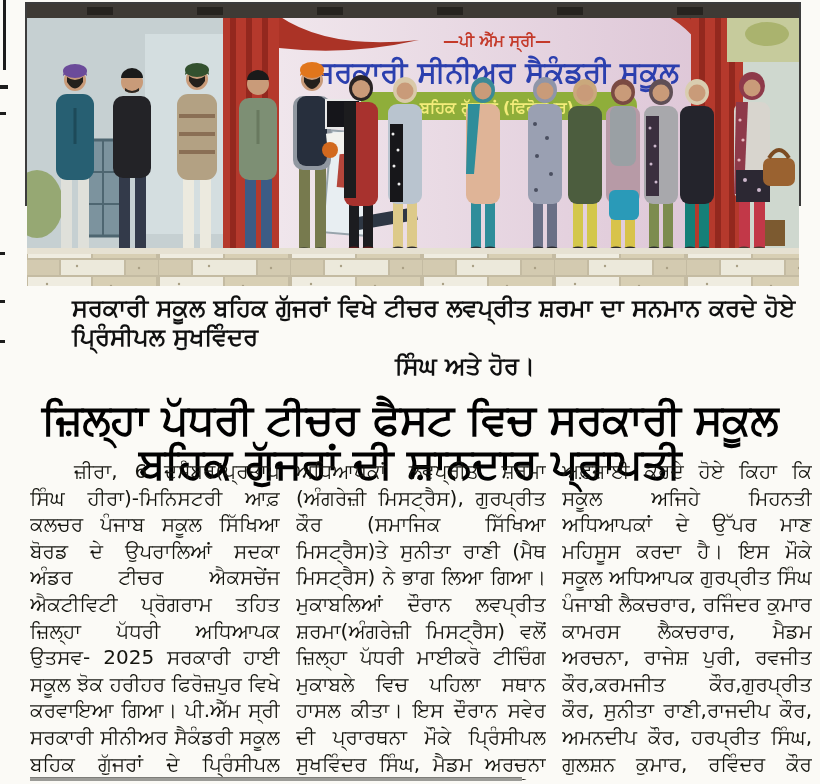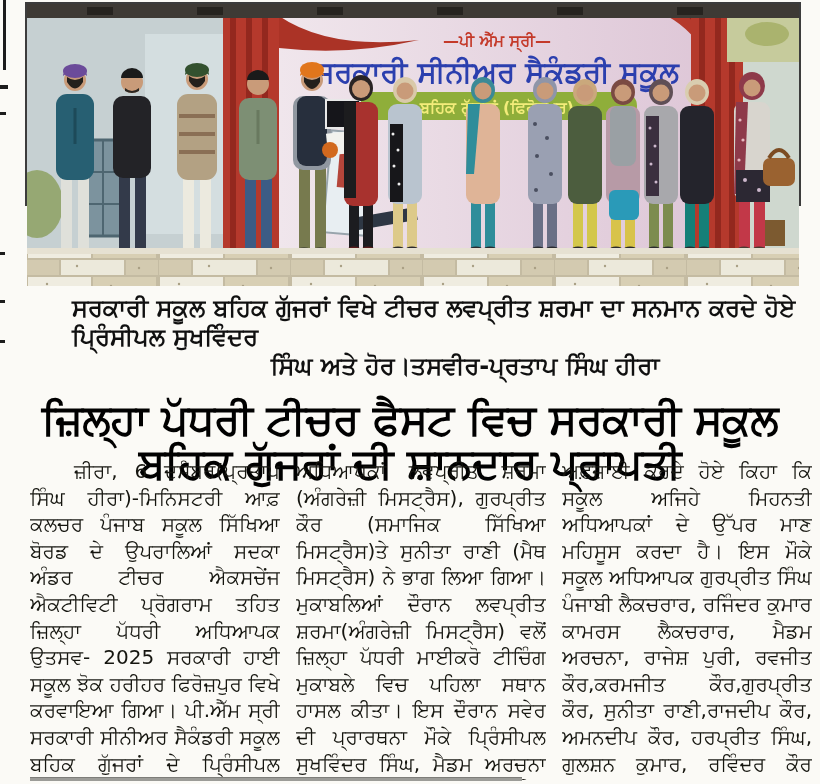--- a/index.html
+++ b/index.html
@@ -317,21 +317,20 @@
     <rect x="0" y="244" width="772" height="8" fill="#e6e1d2"></rect>
     <rect x="0" y="250" width="772" height="32" fill="url(#blocks)"></rect>
   </g>
 </svg>
 </div>
 
 <div class="caption">
   <div>ਸਰਕਾਰੀ ਸਕੂਲ ਬਹਿਕ ਗੁੱਜਰਾਂ ਵਿਖੇ ਟੀਚਰ ਲਵਪ੍ਰੀਤ ਸ਼ਰਮਾ ਦਾ ਸਨਮਾਨ ਕਰਦੇ ਹੋਏ ਪ੍ਰਿੰਸੀਪਲ ਸੁਖਵਿੰਦਰ</div>
   <div class="caption-row">
     <span>ਸਿੰਘ ਅਤੇ ਹੋਰ।</span>
-    <span>ਤਸਵੀਰ-ਪ੍ਰਤਾਪ ਸਿੰਘ ਹੀਰਾ</span>
   </div>
 </div>
 
 <h1 class="headline">ਜ਼ਿਲ੍ਹਾ ਪੱਧਰੀ ਟੀਚਰ ਫੈਸਟ ਵਿਚ ਸਰਕਾਰੀ ਸਕੂਲ ਬਹਿਕ ਗੁੱਜਰਾਂ ਦੀ ਸ਼ਾਨਦਾਰ ਪ੍ਰਾਪਤੀ</h1>
 
 <div class="article">
   <div class="col first">ਜ਼ੀਰਾ, 6 ਦਸੰਬਰ(ਪ੍ਰਤਾਪ ਸਿੰਘ ਹੀਰਾ)-ਮਿਨਿਸਟਰੀ ਆਫ਼ ਕਲਚਰ ਪੰਜਾਬ ਸਕੂਲ ਸਿੱਖਿਆ ਬੋਰਡ ਦੇ ਉਪਰਾਲਿਆਂ ਸਦਕਾ ਅੰਡਰ ਟੀਚਰ ਐਕਸਚੇਂਜ ਐਕਟੀਵਿਟੀ ਪ੍ਰੋਗਰਾਮ ਤਹਿਤ ਜ਼ਿਲ੍ਹਾ ਪੱਧਰੀ ਅਧਿਆਪਕ ਉਤਸਵ- 2025 ਸਰਕਾਰੀ ਹਾਈ ਸਕੂਲ ਝੋਕ ਹਰੀਹਰ ਫਿਰੋਜ਼ਪੁਰ ਵਿਖੇ ਕਰਵਾਇਆ ਗਿਆ। ਪੀ.ਐੱਮ ਸ੍ਰੀ ਸਰਕਾਰੀ ਸੀਨੀਅਰ ਸੈਕੰਡਰੀ ਸਕੂਲ ਬਹਿਕ ਗੁੱਜਰਾਂ ਦੇ ਪ੍ਰਿੰਸੀਪਲ ਸੁਖਵਿੰਦਰ ਸਿੰਘ ਦੀ ਰਹਿਨੁਮਾਈ ਹੇਠ ਸਕੂਲ ਦੇ ਪ੍ਰਤਿਭਾਸ਼ਾਲੀ</div>
   <div class="col">ਅਧਿਆਪਕਾਂ ਲਵਪ੍ਰੀਤ ਸ਼ਰਮਾ (ਅੰਗਰੇਜ਼ੀ ਮਿਸਟ੍ਰੈਸ), ਗੁਰਪ੍ਰੀਤ ਕੌਰ (ਸਮਾਜਿਕ ਸਿੱਖਿਆ ਮਿਸਟ੍ਰੈਸ)ਤੇ ਸੁਨੀਤਾ ਰਾਣੀ (ਮੈਥ ਮਿਸਟ੍ਰੈਸ) ਨੇ ਭਾਗ ਲਿਆ ਗਿਆ। ਮੁਕਾਬਲਿਆਂ ਦੌਰਾਨ ਲਵਪ੍ਰੀਤ ਸ਼ਰਮਾ(ਅੰਗਰੇਜ਼ੀ ਮਿਸਟ੍ਰੈਸ) ਵਲੋਂ ਜ਼ਿਲ੍ਹਾ ਪੱਧਰੀ ਮਾਈਕਰੋ ਟੀਚਿੰਗ ਮੁਕਾਬਲੇ ਵਿਚ ਪਹਿਲਾ ਸਥਾਨ ਹਾਸਲ ਕੀਤਾ। ਇਸ ਦੌਰਾਨ ਸਵੇਰ ਦੀ ਪ੍ਰਾਰਥਨਾ ਮੌਕੇ ਪ੍ਰਿੰਸੀਪਲ ਸੁਖਵਿੰਦਰ ਸਿੰਘ, ਮੈਡਮ ਅਰਚਨਾ ਅਰੋੜਾ ਤੇ ਰਾਜੇਸ਼ ਪੁਰੀ ਨੇ ਭਾਗ ਲੈਣ ਵਾਲੇ ਅਧਿਆਪਕਾਂ ਦੀ ਹੌਂਸਲਾਂ</div>
   <div class="col">ਅਫ਼ਜ਼ਾਈ ਕਰਦੇ ਹੋਏ ਕਿਹਾ ਕਿ ਸਕੂਲ ਅਜਿਹੇ ਮਿਹਨਤੀ ਅਧਿਆਪਕਾਂ ਦੇ ਉੱਪਰ ਮਾਣ ਮਹਿਸੂਸ ਕਰਦਾ ਹੈ। ਇਸ ਮੌਕੇ ਸਕੂਲ ਅਧਿਆਪਕ ਗੁਰਪ੍ਰੀਤ ਸਿੰਘ ਪੰਜਾਬੀ ਲੈਕਚਰਾਰ, ਰਜਿੰਦਰ ਕੁਮਾਰ ਕਾਮਰਸ ਲੈਕਚਰਾਰ, ਮੈਡਮ ਅਰਚਨਾ, ਰਾਜੇਸ਼ ਪੁਰੀ, ਰਵਜੀਤ ਕੌਰ,ਕਰਮਜੀਤ ਕੌਰ,ਗੁਰਪ੍ਰੀਤ ਕੌਰ, ਸੁਨੀਤਾ ਰਾਣੀ,ਰਾਜਦੀਪ ਕੌਰ, ਅਮਨਦੀਪ ਕੌਰ, ਹਰਪ੍ਰੀਤ ਸਿੰਘ, ਗੁਲਸ਼ਨ ਕੁਮਾਰ, ਰਵਿੰਦਰ ਕੌਰ ਆਦਿ ਹਾਜ਼ਰ ਸਨ।</div>
 </div>

